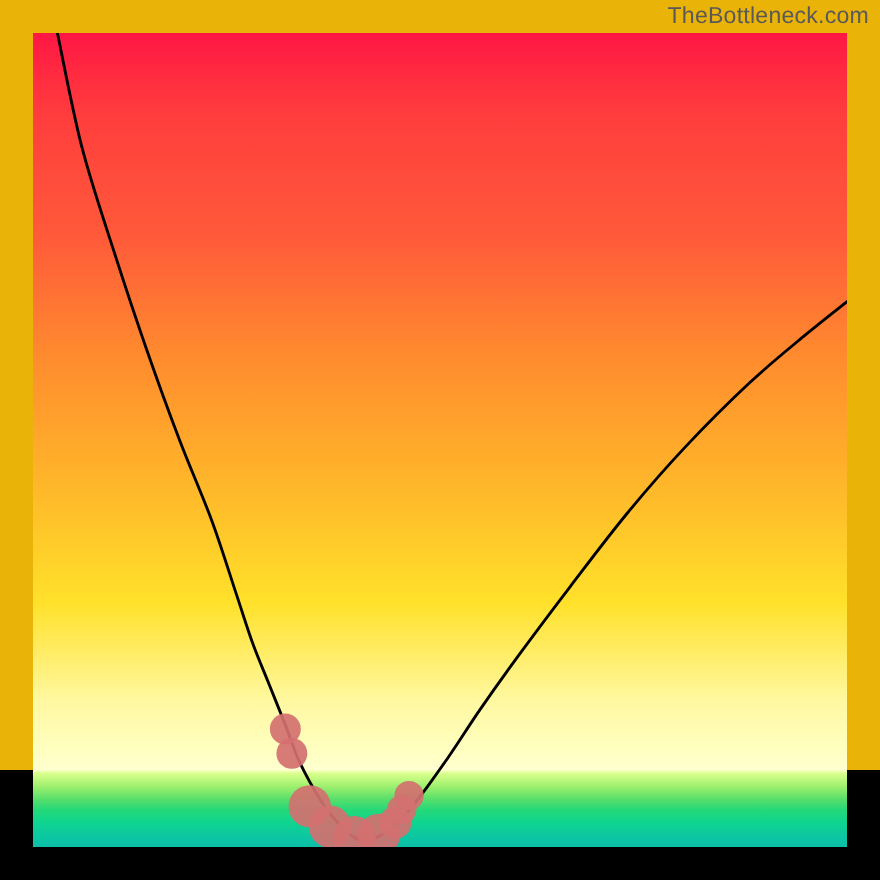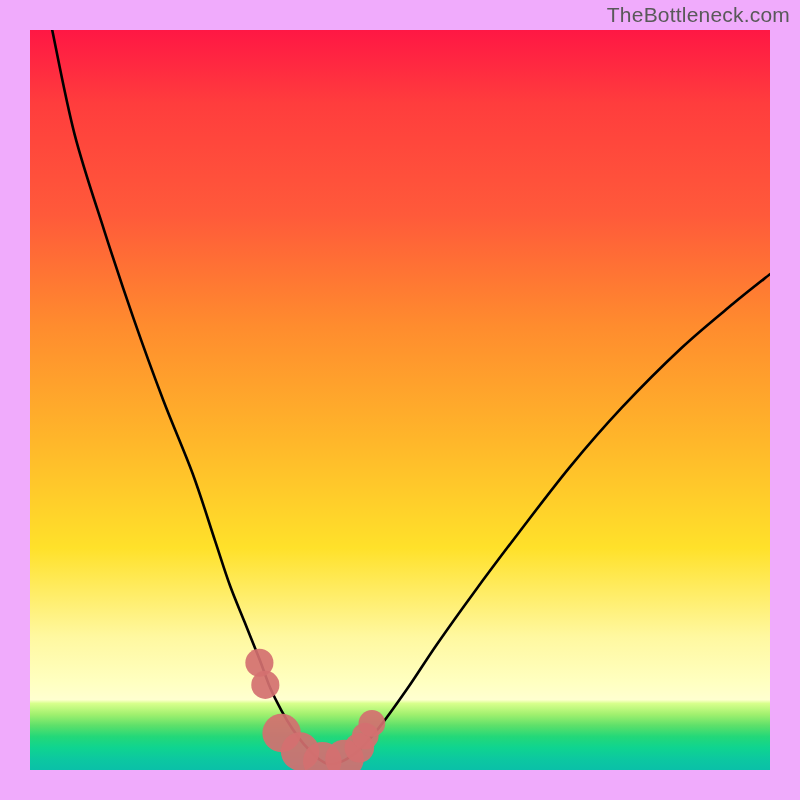--- a/index.html
+++ b/index.html
@@ -9,22 +9,22 @@
     height: 800px;
     overflow: hidden;
     background: #000000;
     font-family: Arial, Helvetica, sans-serif;
   }
   .frame {
     position: absolute;
     left: 0;
     top: 0;
     width: 800px;
-    height: 800px;
-    background: #f0abfc;
+    height: 700px;
+    background: #eab308;
   }
   .plot {
     position: absolute;
     left: 30px;
     top: 30px;
     width: 740px;
     height: 740px;
     overflow: hidden;
   }
   .gradient {

